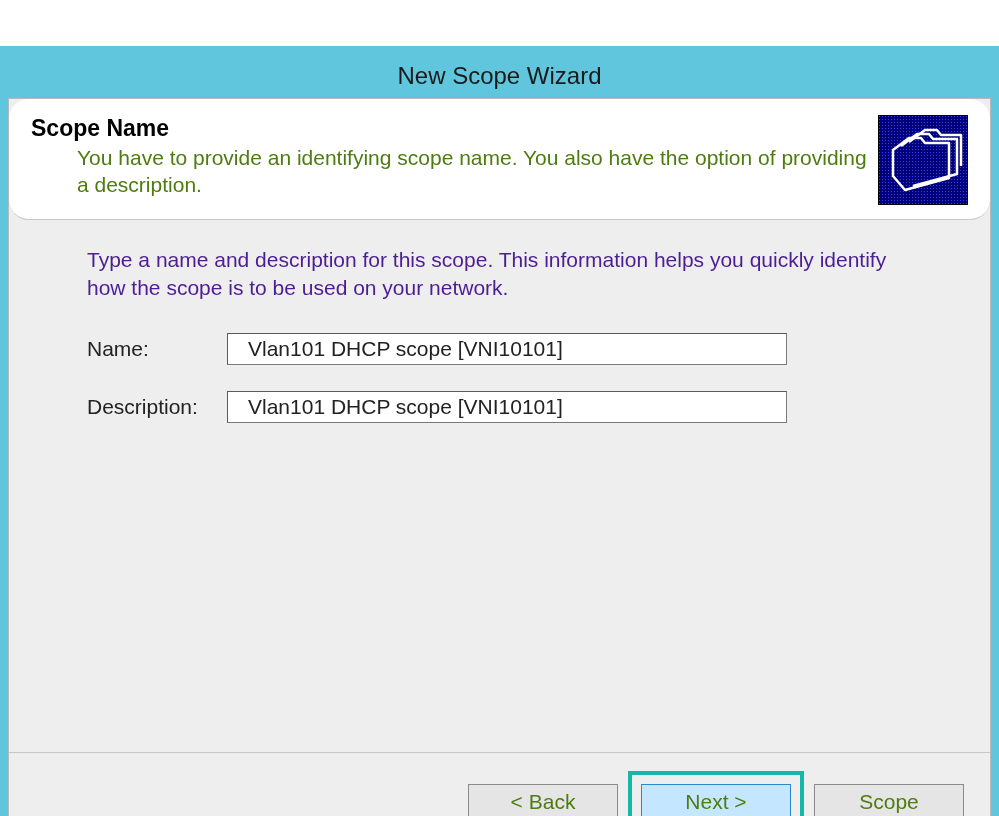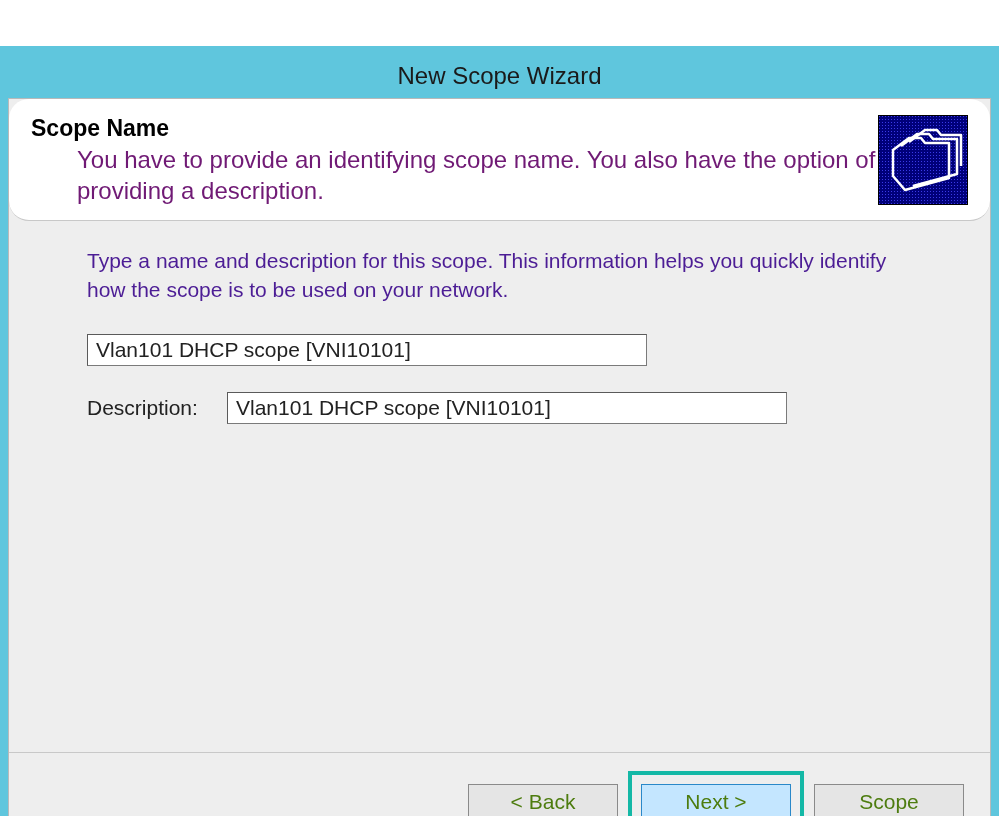--- a/index.html
+++ b/index.html
@@ -56,22 +56,22 @@
   .header-text {
     flex: 1;
   }
   .header-title {
     font-size: 23px;
     font-weight: 700;
     color: #000;
     margin: 0 0 2px 0;
   }
   .header-sub {
-    font-size: 24px;
-    color: #701a75;
+    font-size: 21px;
+    color: #4d7c0f;
     margin: 0;
     padding-left: 46px;
     line-height: 1.3;
     max-width: 820px;
   }
   .header-icon {
     width: 88px;
     height: 88px;
     background: #00007a;
     border: 1px solid #000;
@@ -104,21 +104,21 @@
     color: #222;
     width: 140px;
     flex: 0 0 140px;
   }
   .field-input {
     box-sizing: border-box;
     width: 560px;
     height: 32px;
     font-family: inherit;
     font-size: 21px;
-    padding: 1px 8px;
+    padding: 1px 20px;
     color: #222;
     background: #fff;
     border: 1px solid #7a7a7a;
     border-top-color: #5a5a5a;
     border-left-color: #5a5a5a;
     outline: none;
   }
   .button-bar {
     border-top: 1px solid #c8c8c8;
     padding: 18px 26px 20px 0;
@@ -181,20 +181,21 @@
               <path d="M30 26 L46 14 L58 14 L62 19 L82 19 L82 50"></path>
             </g>
           </svg>
         </div>
       </div>
 
       <div class="content">
         <p class="instr">Type a name and description for this scope. This information helps you quickly identify how the scope is to be used on your network.</p>
 
         <div class="field-row">
+          <label class="field-label">Name:</label>
           <input type="text" class="field-input" value="Vlan101 DHCP scope [VNI10101]" style="">
         </div>
 
         <div class="field-row">
           <label class="field-label">Description:</label>
           <input type="text" class="field-input" value="Vlan101 DHCP scope [VNI10101]" style="">
         </div>
       </div>
 
       <div class="button-bar">

